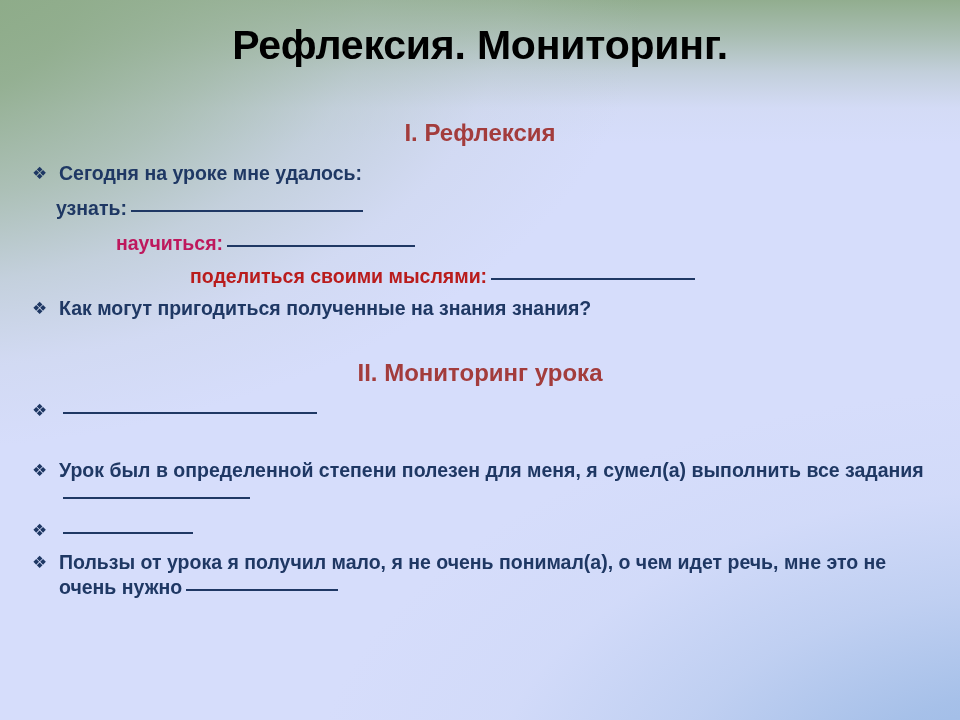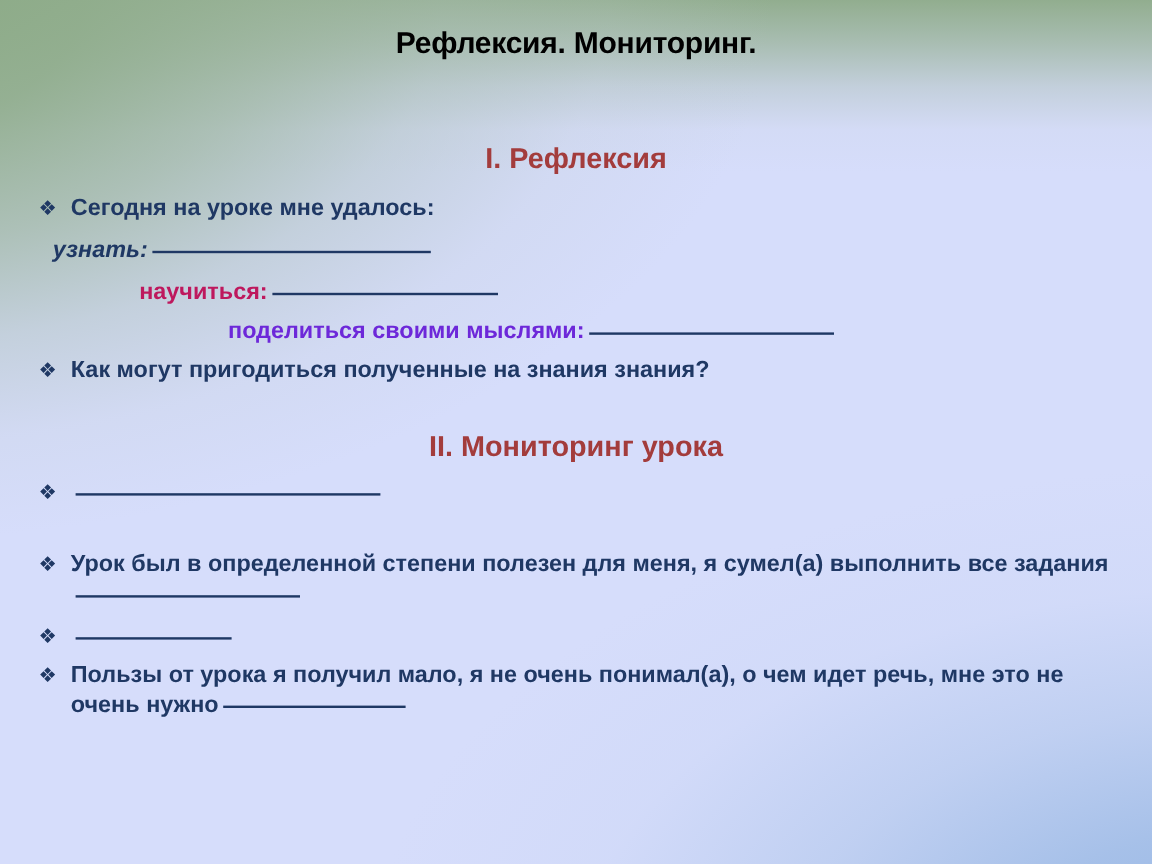--- a/index.html
+++ b/index.html
@@ -68,21 +68,21 @@
     height: 100%;
   }
 
   
   .slide-title {
     position: absolute;
     top: 22px;
     left: 0;
     width: 960px;
     text-align: center;
-    font-size: 25px;
+    font-size: 41px;
     font-weight: bold;
     color: #000000;
     letter-spacing: -0.2px;
     white-space: nowrap;
   }
 
   
   .section-heading {
     position: absolute;
     left: 0;
@@ -133,21 +133,21 @@
 
   .blank {
     display: inline-block;
     border-bottom: 2.5px solid #1f3864;
     vertical-align: 3px;
     margin-left: 4px;
   }
 
   
   #r1-today      { top: 161px; left: 32px; width: 700px; }
-  #r1-uznat      { top: 196px; left: 44px; font-style: italic; }
+  #r1-uznat      { top: 196px; left: 56px; }
   #r1-nauchitsya { top: 231px; left: 116px; }
   #r1-podelitsya { top: 264px; left: 190px; }
   #r1-question   { top: 296px; left: 32px; width: 800px; }
 
   
   #r2-item1 { top: 398px; left: 32px; width: 908px; }
   #r2-item2 { top: 458px; left: 32px; width: 908px; }
   #r2-item3 { top: 518px; left: 32px; width: 908px; }
   #r2-item4 { top: 550px; left: 32px; width: 908px; }
 
@@ -169,21 +169,21 @@
     </div>
 
     <div class="row" id="r1-uznat" style="color: rgb(31, 56, 100);">
       <span class="inline-label">узнать:</span><span class="blank" id="blank-uznat" style="width: 232px;"></span>
     </div>
 
     <div class="row" id="r1-nauchitsya" style="color: #be185d;">
       <span class="inline-label">научиться:</span><span class="blank" id="blank-nauchitsya" style="width: 188px;"></span>
     </div>
 
-    <div class="row" id="r1-podelitsya" style="color: #6d28d9;">
+    <div class="row" id="r1-podelitsya" style="color: #b91c1c;">
       <span class="inline-label">поделиться своими мыслями:</span><span class="blank" id="blank-podelitsya" style="width: 204px;"></span>
     </div>
 
     <div class="row bullet-row" id="r1-question" style="color: rgb(31, 56, 100);">
       <span class="bullet-glyph">❖</span>
       <span class="bullet-text">Как могут пригодиться полученные на знания знания?</span>
     </div>
 
     <div class="section-heading" id="heading-monitoring" style="color: rgb(163, 60, 60);">II. Мониторинг урока</div>
 

